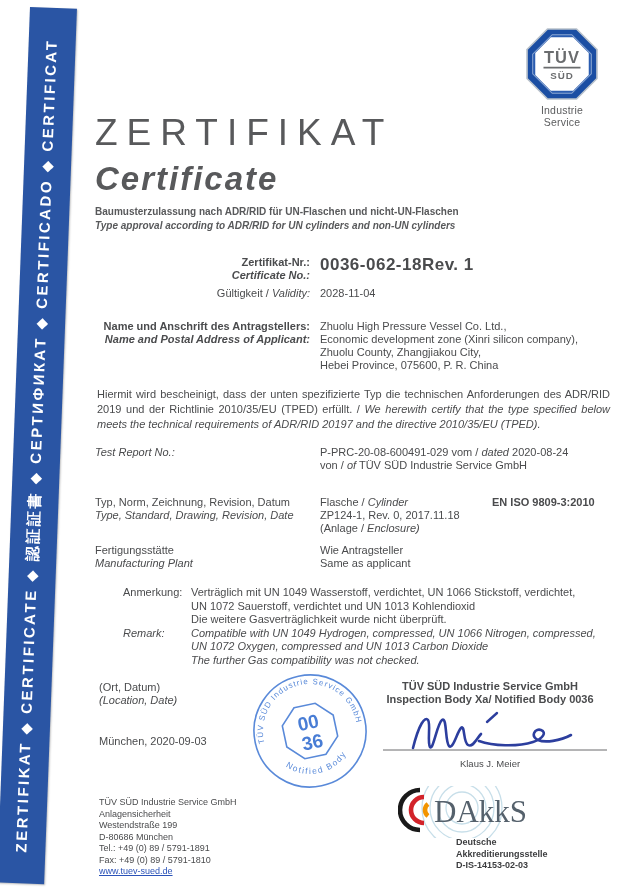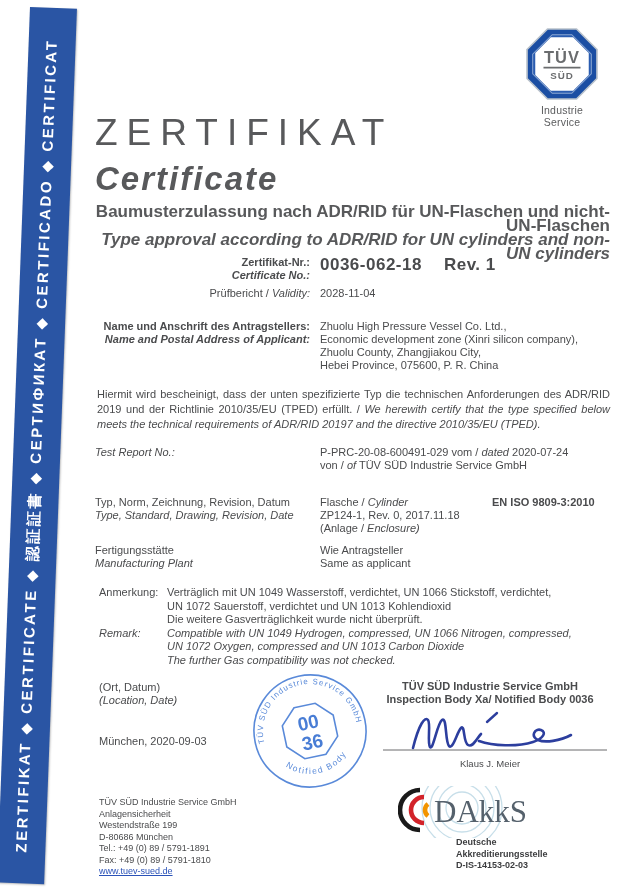--- a/index.html
+++ b/index.html
@@ -12,39 +12,39 @@
                transform:rotate(-90deg);transform-origin:top left;
                display:flex;align-items:center;justify-content:center;}
   .strip-text{color:#ffffff;font-weight:bold;font-size:15px;letter-spacing:2.5px;white-space:nowrap;}
   
   .tuvlogo{position:absolute;left:523px;top:28px;width:78px;text-align:center;}
   .tuvlogo .division{font-size:10.5px;color:#5b5c5e;margin-top:2px;letter-spacing:.2px;}
   
   .titleblock{position:absolute;left:95px;top:112px;width:515px;text-align:left;color:#58595b;}
   .title-de{font-size:37px;letter-spacing:9px;font-weight:normal;}
   .title-en{font-size:33px;font-weight:bold;font-style:italic;margin-top:6px;letter-spacing:2px;}
-  .subtitle{position:absolute;left:95px;top:205px;width:515px;text-align:right;color:#58595b;
-            font-weight:bold;font-size:17px;line-height:14px;}
+  .subtitle{position:absolute;left:95px;top:205px;width:515px;text-align:left;color:#58595b;
+            font-weight:bold;font-size:10px;line-height:14px;}
   .subtitle .en{font-style:italic;}
   
   .row{position:absolute;left:95px;width:515px;display:flex;}
   .lbl{width:215px;flex:0 0 215px;line-height:13px;}
   .lbl.ra{text-align:right;}
   .val{margin-left:10px;line-height:13px;}
   .b{font-weight:bold;}
   .i{font-style:italic;}
   .bi{font-weight:bold;font-style:italic;}
   .certno-val{font-size:17px;font-weight:bold;color:#4a4b4d;letter-spacing:.5px;position:relative;top:2px;}
-  .certno-rev{margin-left:22px;}
+  .certno-rev{}
   .statement{position:absolute;left:97px;top:387px;width:513px;text-align:justify;line-height:15px;}
   .std{position:absolute;left:172px;top:0;font-weight:bold;white-space:nowrap;}
   .rel{position:relative;}
   
   .remark-sub{display:flex;}
-  .remark-sub .rlbl{width:68px;flex:0 0 68px;line-height:13.5px;}
+  .remark-sub .rlbl{width:68px;flex:0 0 68px;line-height:13.5px;margin-left:24px;}
   .remark-sub .rtxt{line-height:13.5px;}
   
   .ortdatum{position:absolute;left:99px;top:681px;line-height:13px;}
   .muenchen{position:absolute;left:99px;top:735px;}
   .sigblock{position:absolute;left:370px;top:680px;width:240px;text-align:center;
             font-weight:bold;line-height:13px;color:#4a4b4d;}
   .signame{position:absolute;left:370px;top:758px;width:240px;text-align:center;font-size:9.5px;}
   .stamp{position:absolute;left:248px;top:669px;opacity:.92;}
   .sigsvg{position:absolute;left:375px;top:708px;}
   .footer{position:absolute;left:99px;top:797px;font-size:9px;line-height:11.5px;color:#4a4b4d;}
@@ -89,42 +89,42 @@
     <div class="lbl ra">
       <div class="b">Zertifikat-Nr.:</div>
       <div class="bi">Certificate No.:</div>
     </div>
     <div class="val certno-val">
       <span>0036-062-18</span><span class="certno-rev">Rev. 1</span>
     </div>
   </div>
 
   <div class="row" style="top:287px;">
-    <div class="lbl ra"><span>Prüfbericht / </span><span class="i">Validity:</span></div>
+    <div class="lbl ra"><span>Gültigkeit / </span><span class="i">Validity:</span></div>
     <div class="val">2028-11-04</div>
   </div>
 
   <div class="row" style="top:320px;">
     <div class="lbl ra">
       <div class="b">Name und Anschrift des Antragstellers:</div>
       <div class="bi">Name and Postal Address of Applicant:</div>
     </div>
     <div class="val">Zhuolu High Pressure Vessel Co. Ltd.,<br>Economic development zone (Xinri silicon company),<br>Zhuolu County, Zhangjiakou City,<br>Hebei Province, 075600, P. R. China</div>
   </div>
 
   <div class="statement">
     <span>Hiermit wird bescheinigt, dass der unten spezifizierte Typ die technischen Anforderungen des ADR/RID 2019 und der Richtlinie 2010/35/EU (TPED) erfüllt. / </span><span class="i">We herewith certify that the type specified below meets the technical requirements of ADR/RID 20197 and the directive 2010/35/EU (TPED).</span>
   </div>
 
   <div class="row" style="top:446px;">
     <div class="lbl">
       <div class="i">Test Report No.:</div>
     </div>
     <div class="val">
-        <div><span>P-PRC-20-08-600491-029 vom / </span><span style="font-style: italic;">dated</span><span> 2020-07-24</span></div>
+        <div><span>P-PRC-20-08-600491-029 vom / </span><span style="font-style: italic;">dated</span><span> 2020-08-24</span></div>
         <div><span>von / </span><span style="font-style: italic;">of</span><span> TÜV SÜD Industrie Service GmbH</span></div>
       </div>
   </div>
 
   <div class="row" style="top:496px;">
     <div class="lbl">
       <div>Typ, Norm, Zeichnung, Revision, Datum</div>
       <div class="i">Type, Standard, Drawing, Revision, Date</div>
     </div>
     <div class="val">

